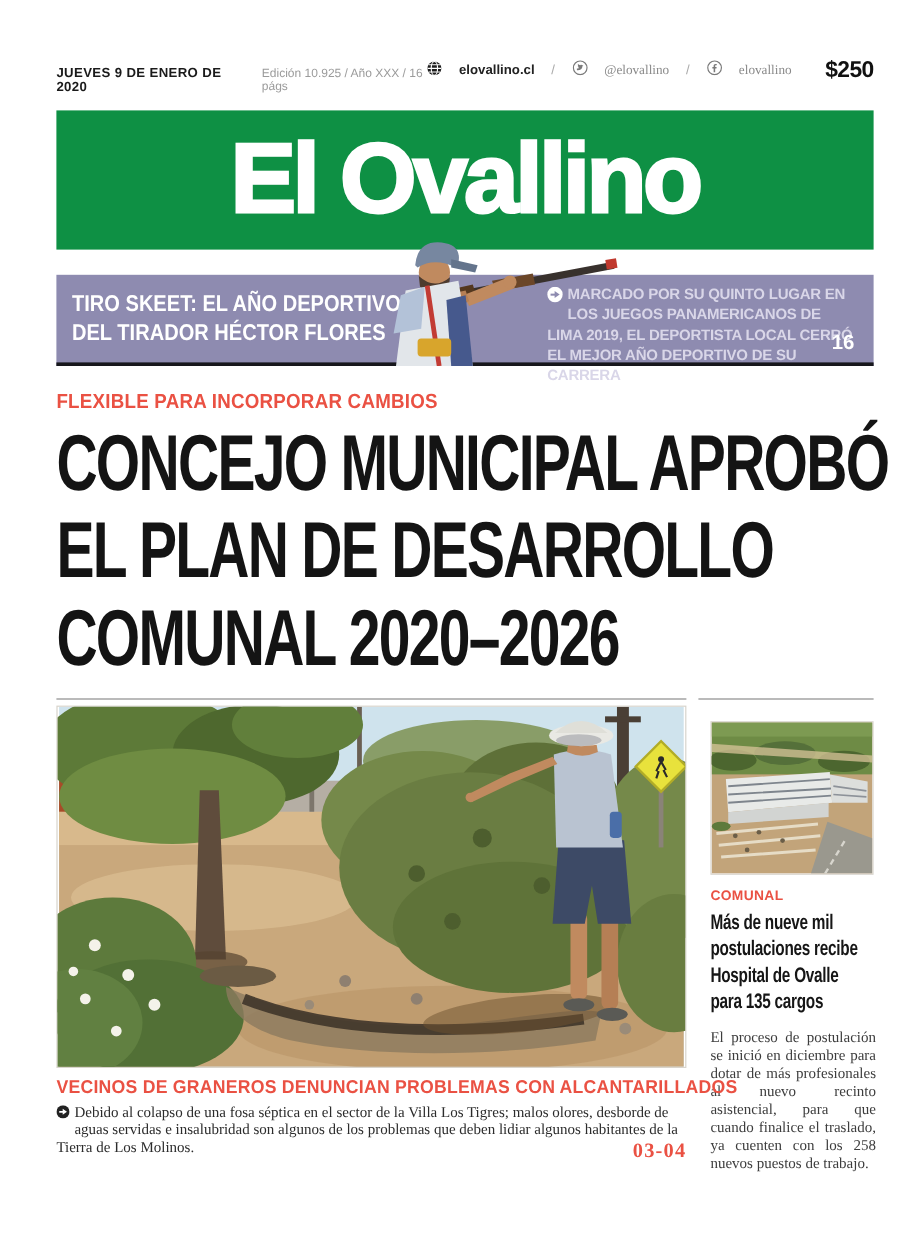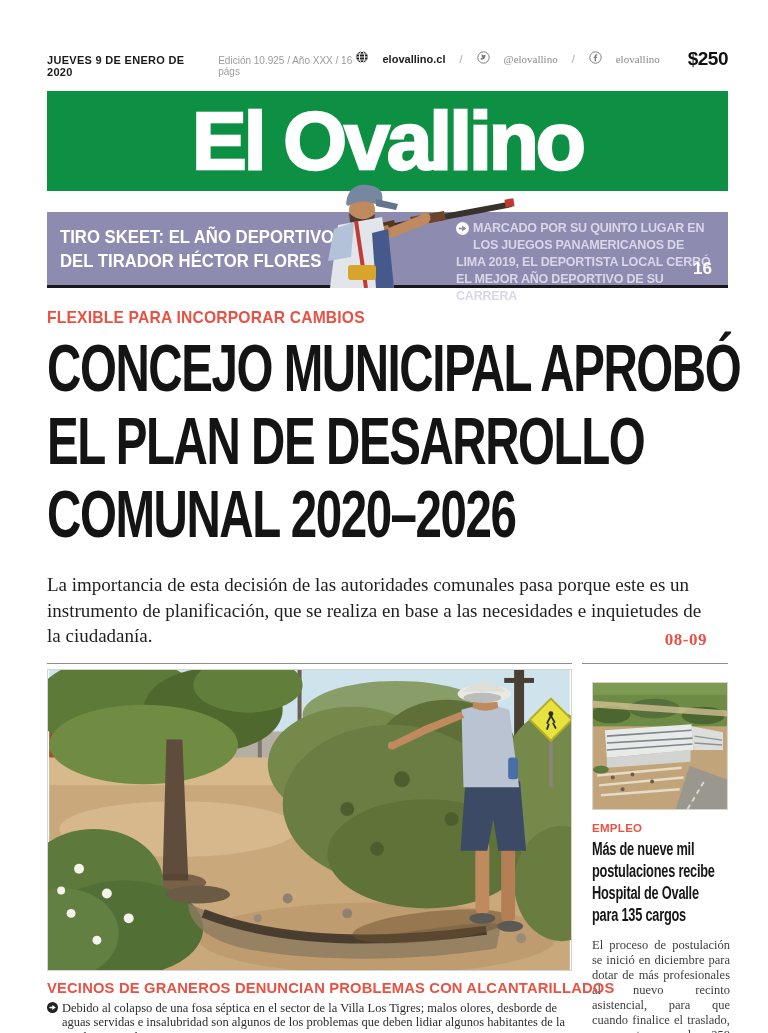--- a/index.html
+++ b/index.html
@@ -17,21 +17,21 @@
   .edition { font-size:10px; color:#9b9b9b;padding-left:24px; }
   .topright { display:flex; align-items:center; gap:14px; }
   .topright .site { font-size:11px; font-weight:bold; color:#222; }
   .topright .handle { font-size:11px; color:#8a8a8a;font-family:Liberation Serif, serif; }
   .topright .slash { font-size:11px; color:#aaa; }
   .price { font-size:19px; font-weight:bold; color:#111; margin-left:14px; letter-spacing:-.5px; }
   .ticon { display:inline-block; vertical-align:middle; }
 
   
   .masthead {
-    margin-top:13px; height:100px; background:#0e9044;
+    margin-top:13px; height:116px; background:#0e9044;
     display:flex; align-items:center; justify-content:center;
   }
   .logo {
     color:#fff; font-weight:bold; font-size:82px; letter-spacing:-3px;
     -webkit-text-stroke:2.5px #fff; line-height:1;
   }
 
   
   .banner {
     position:relative; margin-top:21px; height:76px; background:#8e8bb0;
@@ -196,24 +196,20 @@
         <div class="banner-ref">16</div>
       </div>
     </div>
 
     <div class="kicker">FLEXIBLE PARA INCORPORAR CAMBIOS</div>
     <div class="headline">
       <div class="headline-line">CONCEJO MUNICIPAL APROBÓ</div>
       <div class="headline-line">EL PLAN DE DESARROLLO</div>
       <div class="headline-line">COMUNAL 2020–2026</div>
     </div>
-    <div class="deck">
-      <span>La importancia de esta decisión de las autoridades comunales pasa porque este es un instrumento de planificación, que se realiza en base a las necesidades e inquietudes de la ciudadanía.</span>
-      <span class="deck-ref">08-09</span>
-    </div>
 
     <div class="divider-row">
       <div class="dl"></div>
         <div class="dgap"></div>
         <div class="dr"></div>
     </div>
 
     <div class="columns">
 
       <div class="col-left">
@@ -327,21 +323,21 @@
           <path d="M4 94 L90 86 M6 104 L92 96 M8 114 L88 108" stroke="#e6dcc6" stroke-width="2.5" fill="none"></path>
           <circle cx="20" cy="96" r="2" fill="#6b5e48"></circle>
             <circle cx="40" cy="93" r="2" fill="#6b5e48"></circle>
           <circle cx="60" cy="100" r="2" fill="#6b5e48"></circle>
             <circle cx="30" cy="108" r="2" fill="#6b5e48"></circle>
           <polygon points="98,84 136,98 136,128 84,128" fill="#9a988e"></polygon>
           <path d="M96 128 L114 98" stroke="#d8d6ce" stroke-width="2" stroke-dasharray="5 4" fill="none"></path>
           <ellipse cx="8" cy="88" rx="8" ry="4" fill="#5d7a3c"></ellipse>
         </svg>
 
-        <div class="section-label">EMPLEO</div>
+        <div class="section-label">COMUNAL</div>
         <div class="rhead">
           <div class="rhead-line">Más de nueve mil</div>
           <div class="rhead-line">postulaciones recibe</div>
           <div class="rhead-line">Hospital de Ovalle</div>
           <div class="rhead-line">para 135 cargos</div>
         </div>
         <div class="rbody">
           <span>El proceso de postulación se inició en diciembre para dotar de más profesionales al nuevo recinto asistencial, para que cuando finalice el traslado, ya cuenten con los 258 nuevos puestos de trabajo.</span>
           
         </div>

